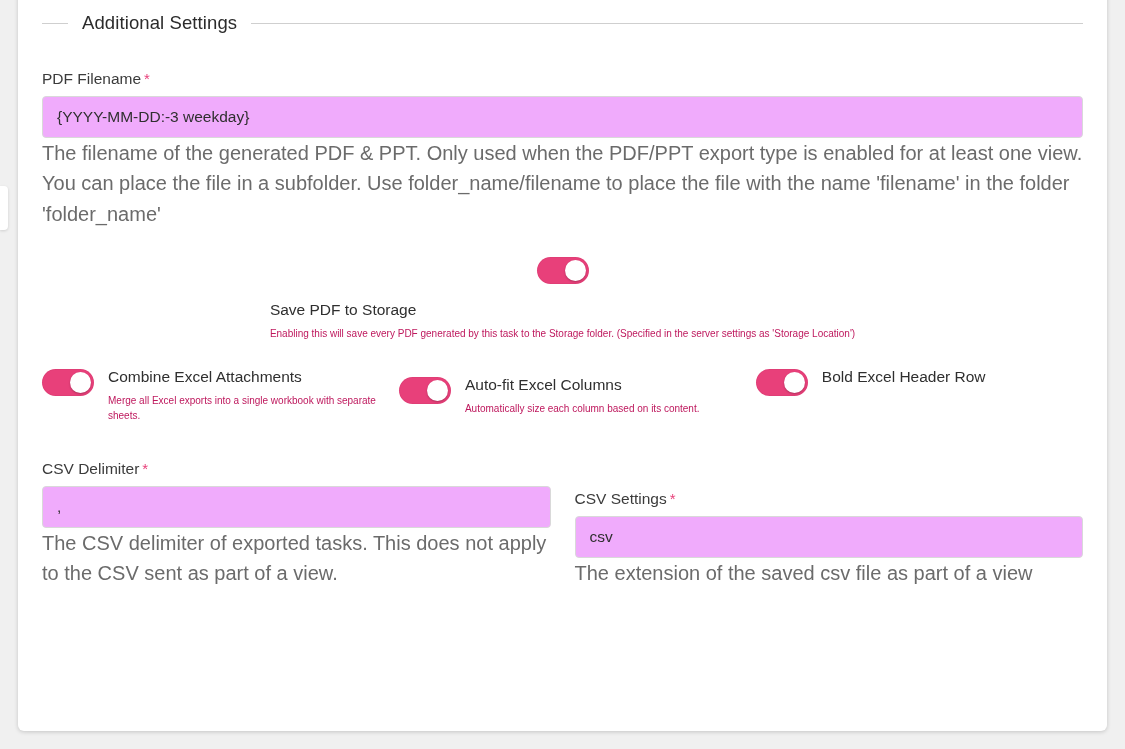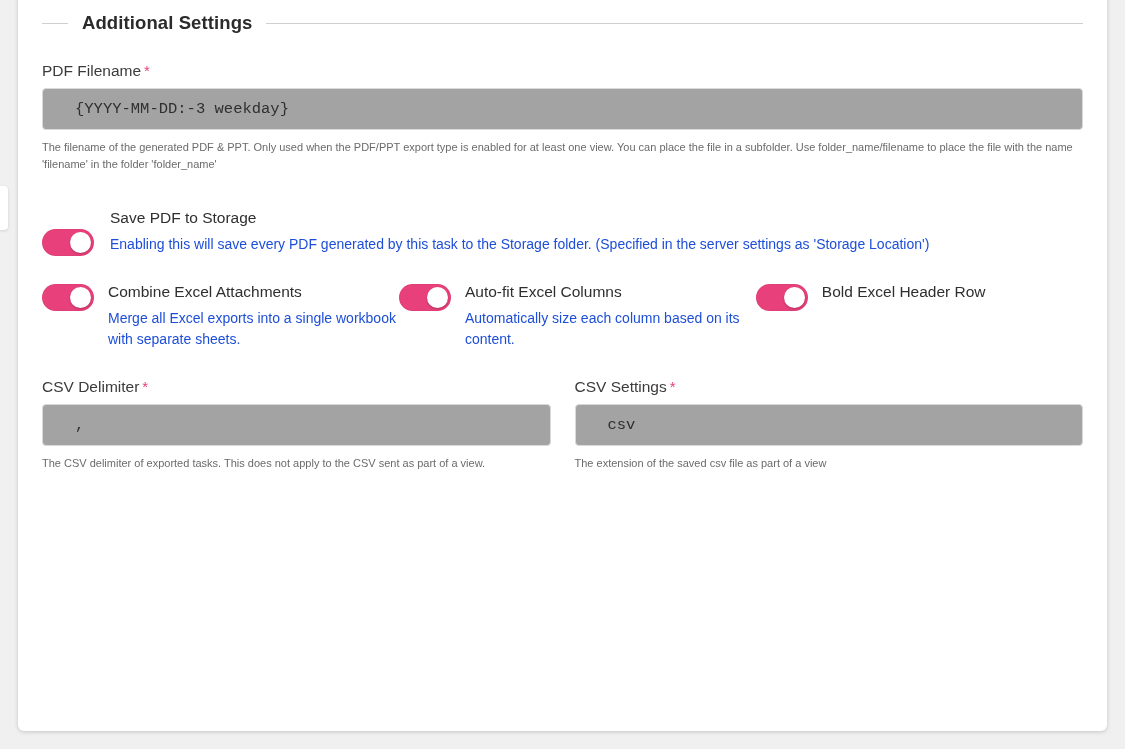--- a/index.html
+++ b/index.html
@@ -47,70 +47,70 @@
     padding-top: 26px;
     padding-bottom: 4px;
   }
   .section-rule-left {
     width: 26px;
     height: 1px;
     background: #cfcfcf;
   }
   .section-title {
     font-size: 18.5px;
-    font-weight: bold;
+    font-weight: normal;
     color: #2b2b2b;
     letter-spacing: 0.1px;
     white-space: nowrap;
   }
   .section-rule-right {
     flex: 1;
     height: 1px;
     background: #cfcfcf;
   }
 
   
   .field-label {
     font-size: 15.5px;
     color: #3b3b3b;
-    margin-top: 24px;
+    margin-top: 32px;
     margin-bottom: 8px;
   }
   .req {
     color: #e8407a;
     margin-left: 3px;
     font-size: 15px;
   }
   .text-input {
     display: block;
     width: 100%;
     box-sizing: border-box;
     height: 42px;
     border: 1px solid #d9d9d9;
     border-radius: 4px;
-    padding: 0 32px;
+    padding: 0 14px;
     font-size: 15.5px;
     color: #2f2f2f;
-    font-family: Liberation Mono, monospace;
-    background: #a3a3a3;
+    font-family: Liberation Sans, sans-serif;
+    background: #f0abfc;
     outline: none;
   }
   .help-text {
-    font-size: 11px;
+    font-size: 20px;
     line-height: 1.52;
     color: #6b6b6b;
-    margin-top: 9px;
   }
 
   
   .toggle-row {
     display: flex;
-    align-items: flex-end;
+    align-items: center;
     gap: 16px;
-    margin-top: 36px;
+    margin-top: 26px;
+    flex-direction: column;
   }
   .toggle {
     flex: none;
     width: 52px;
     height: 27px;
     border-radius: 14px;
     background: #e8407a;
     position: relative;
     cursor: pointer;
     margin-top: 2px;
@@ -127,47 +127,48 @@
     box-shadow: 0 1px 2px rgba(0,0,0,0.25);
   }
   .toggle-body { padding-top: 0px; }
   .toggle-title {
     font-size: 15.5px;
     color: #2f2f2f;
     font-weight: normal;
     line-height: 1.35;
   }
   .toggle-desc {
-    font-size: 14px;
-    color: #1d4ed8;
+    font-size: 10px;
+    color: #be185d;
     line-height: 1.52;
     margin-top: 5px;
   }
 
   
   .toggle-grid {
     display: flex;
     margin-top: 26px;
     gap: 0;
   }
   .toggle-grid .col {
     display: flex;
     align-items: flex-start;
     gap: 14px;
     box-sizing: border-box;
   }
   .col-a { width: 360px; }
-  .col-b { width: 360px; }
+  .col-b { width: 360px; margin-top: 8px; }
   .col-c { width: 330px; text-align: center; }
 
   
   .two-col {
     display: flex;
     gap: 24px;
     margin-top: 4px;
+    align-items: flex-end;
   }
   .two-col > div { width: 648px; }
   .two-col > div:first-child { width: 648px; }
   .col-half { flex: 1 1 0; min-width: 0; }
 </style>
 </head>
 <body>
 
 <div id="screen">
 

